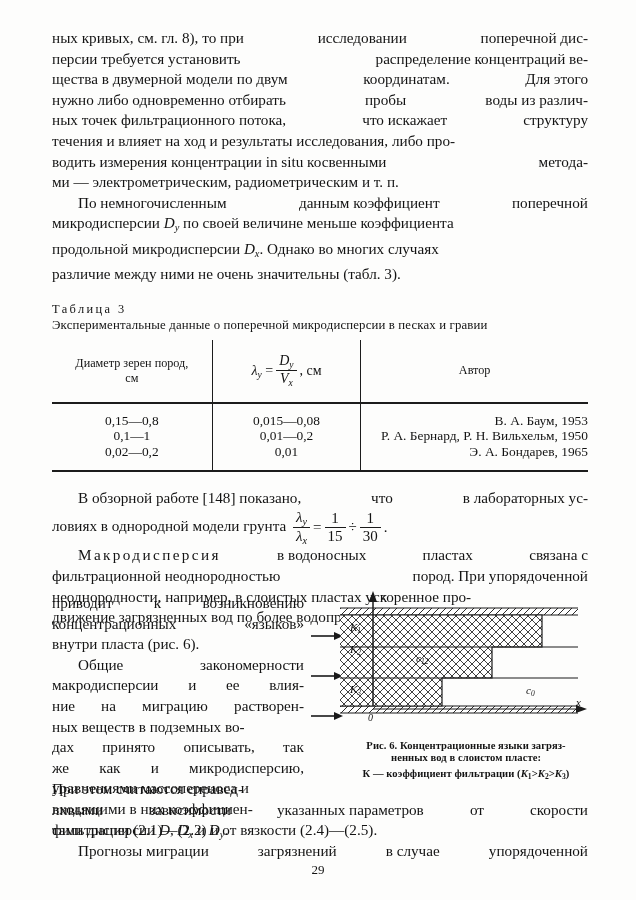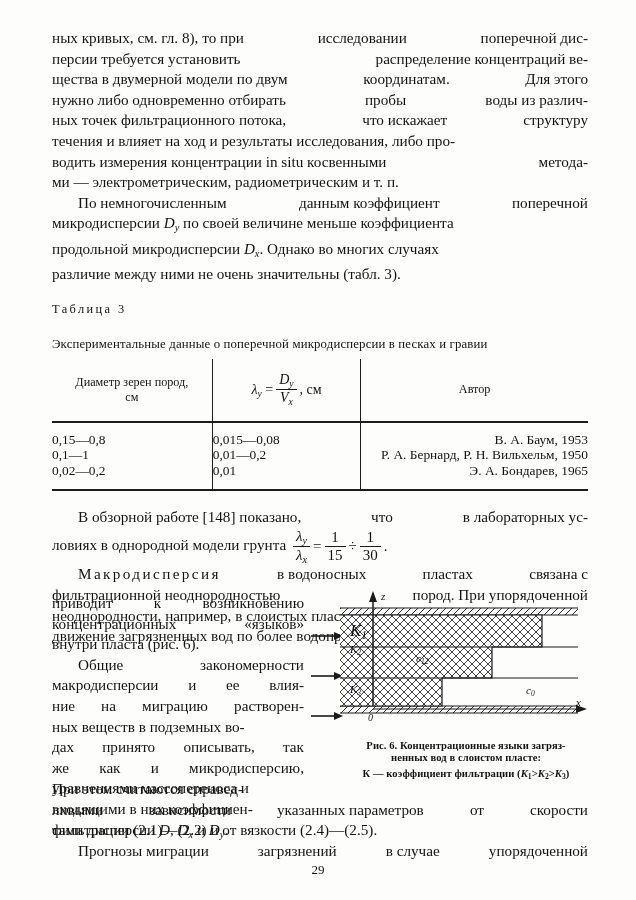--- a/index.html
+++ b/index.html
@@ -60,21 +60,21 @@
     margin: 0 3px;
   }
   .frac .num { display: block; padding: 0 3px; }
   .frac .den { display: block; border-top: 1.3px solid #1a1a1a; padding: 0 3px; }
 
   
   .tbl-wrap { margin-top: 17px; }
   .tbl-num {
     font-size: 12.4px;
     letter-spacing: 2.6px;
-    margin-bottom: 20px;
+    margin-bottom: 1px;
   }
   .tbl-title {
     font-size: 12.8px;
     font-weight: normal;
     letter-spacing: .15px;
     margin-bottom: 7px;
   }
   table.data {
     border-collapse: collapse;
     width: 536px;
@@ -91,21 +91,21 @@
   }
   table.data .c1 { width: 163px; }
   table.data .c2 { width: 151px; border-left: 1.5px solid #1c1c1c; border-right: 1.5px solid #1c1c1c; }
   table.data .c3 { width: 222px; }
   table.data tbody td {
     vertical-align: top;
     padding: 9px 0 11px;
     font-size: 13.4px;
     line-height: 15.4px;
   }
-  table.data tbody td.c1, table.data tbody td.c2 { }
+  table.data tbody td.c1, table.data tbody td.c2 { text-align: center; }
   table.data tbody td.c3 { text-align: right; padding-left: 9px; }
   .tbl-bottom {
     border-top: 2.1px solid #1c1c1c;
     height: 0;
     font-size: 0;
     width: 536px;
   }
   .hdr-formula { font-size: 14px; }
 
   
@@ -393,21 +393,21 @@
 
         <line x1="33" y1="121" x2="240" y2="121" stroke="#1a1a1a" stroke-width="1.2"></line>
         <polygon points="247,121 236,117 236,125" fill="#1a1a1a"></polygon>
       </svg>
 
       
       <div style="position:absolute;left:41px;top:2px;font-style:italic;font-size:11px">z</div>
       <div style="position:absolute;left:236px;top:108px;font-style:italic;font-size:11px">x</div>
       <div style="position:absolute;left:28px;top:124px;font-style:italic;font-size:10px">0</div>
 
-      <div style="position:absolute;left:10px;top:33px;font-style:italic;font-size:17px"><span>K</span><span class="sub">1</span></div>
+      <div style="position:absolute;left:10px;top:33px;font-style:italic;font-size:11px"><span>K</span><span class="sub">1</span></div>
       <div style="position:absolute;left:10px;top:55px;font-style:italic;font-size:11px"><span>K</span><span class="sub">2</span></div>
       <div style="position:absolute;left:10px;top:95px;font-style:italic;font-size:11px"><span>K</span><span class="sub">3</span></div>
 
       <div style="position:absolute;left:76px;top:64px;font-style:italic;font-size:11px"><span>c</span><span class="sub">12</span></div>
       <div style="position:absolute;left:186px;top:96px;font-style:italic;font-size:11px"><span>c</span><span class="sub">0</span></div>
     </div>
 
     <div class="fig-cap">
       <div>Рис. 6.  Концентрационные  языки  загряз-</div>
       <div>ненных вод в слоистом пласте:</div>

